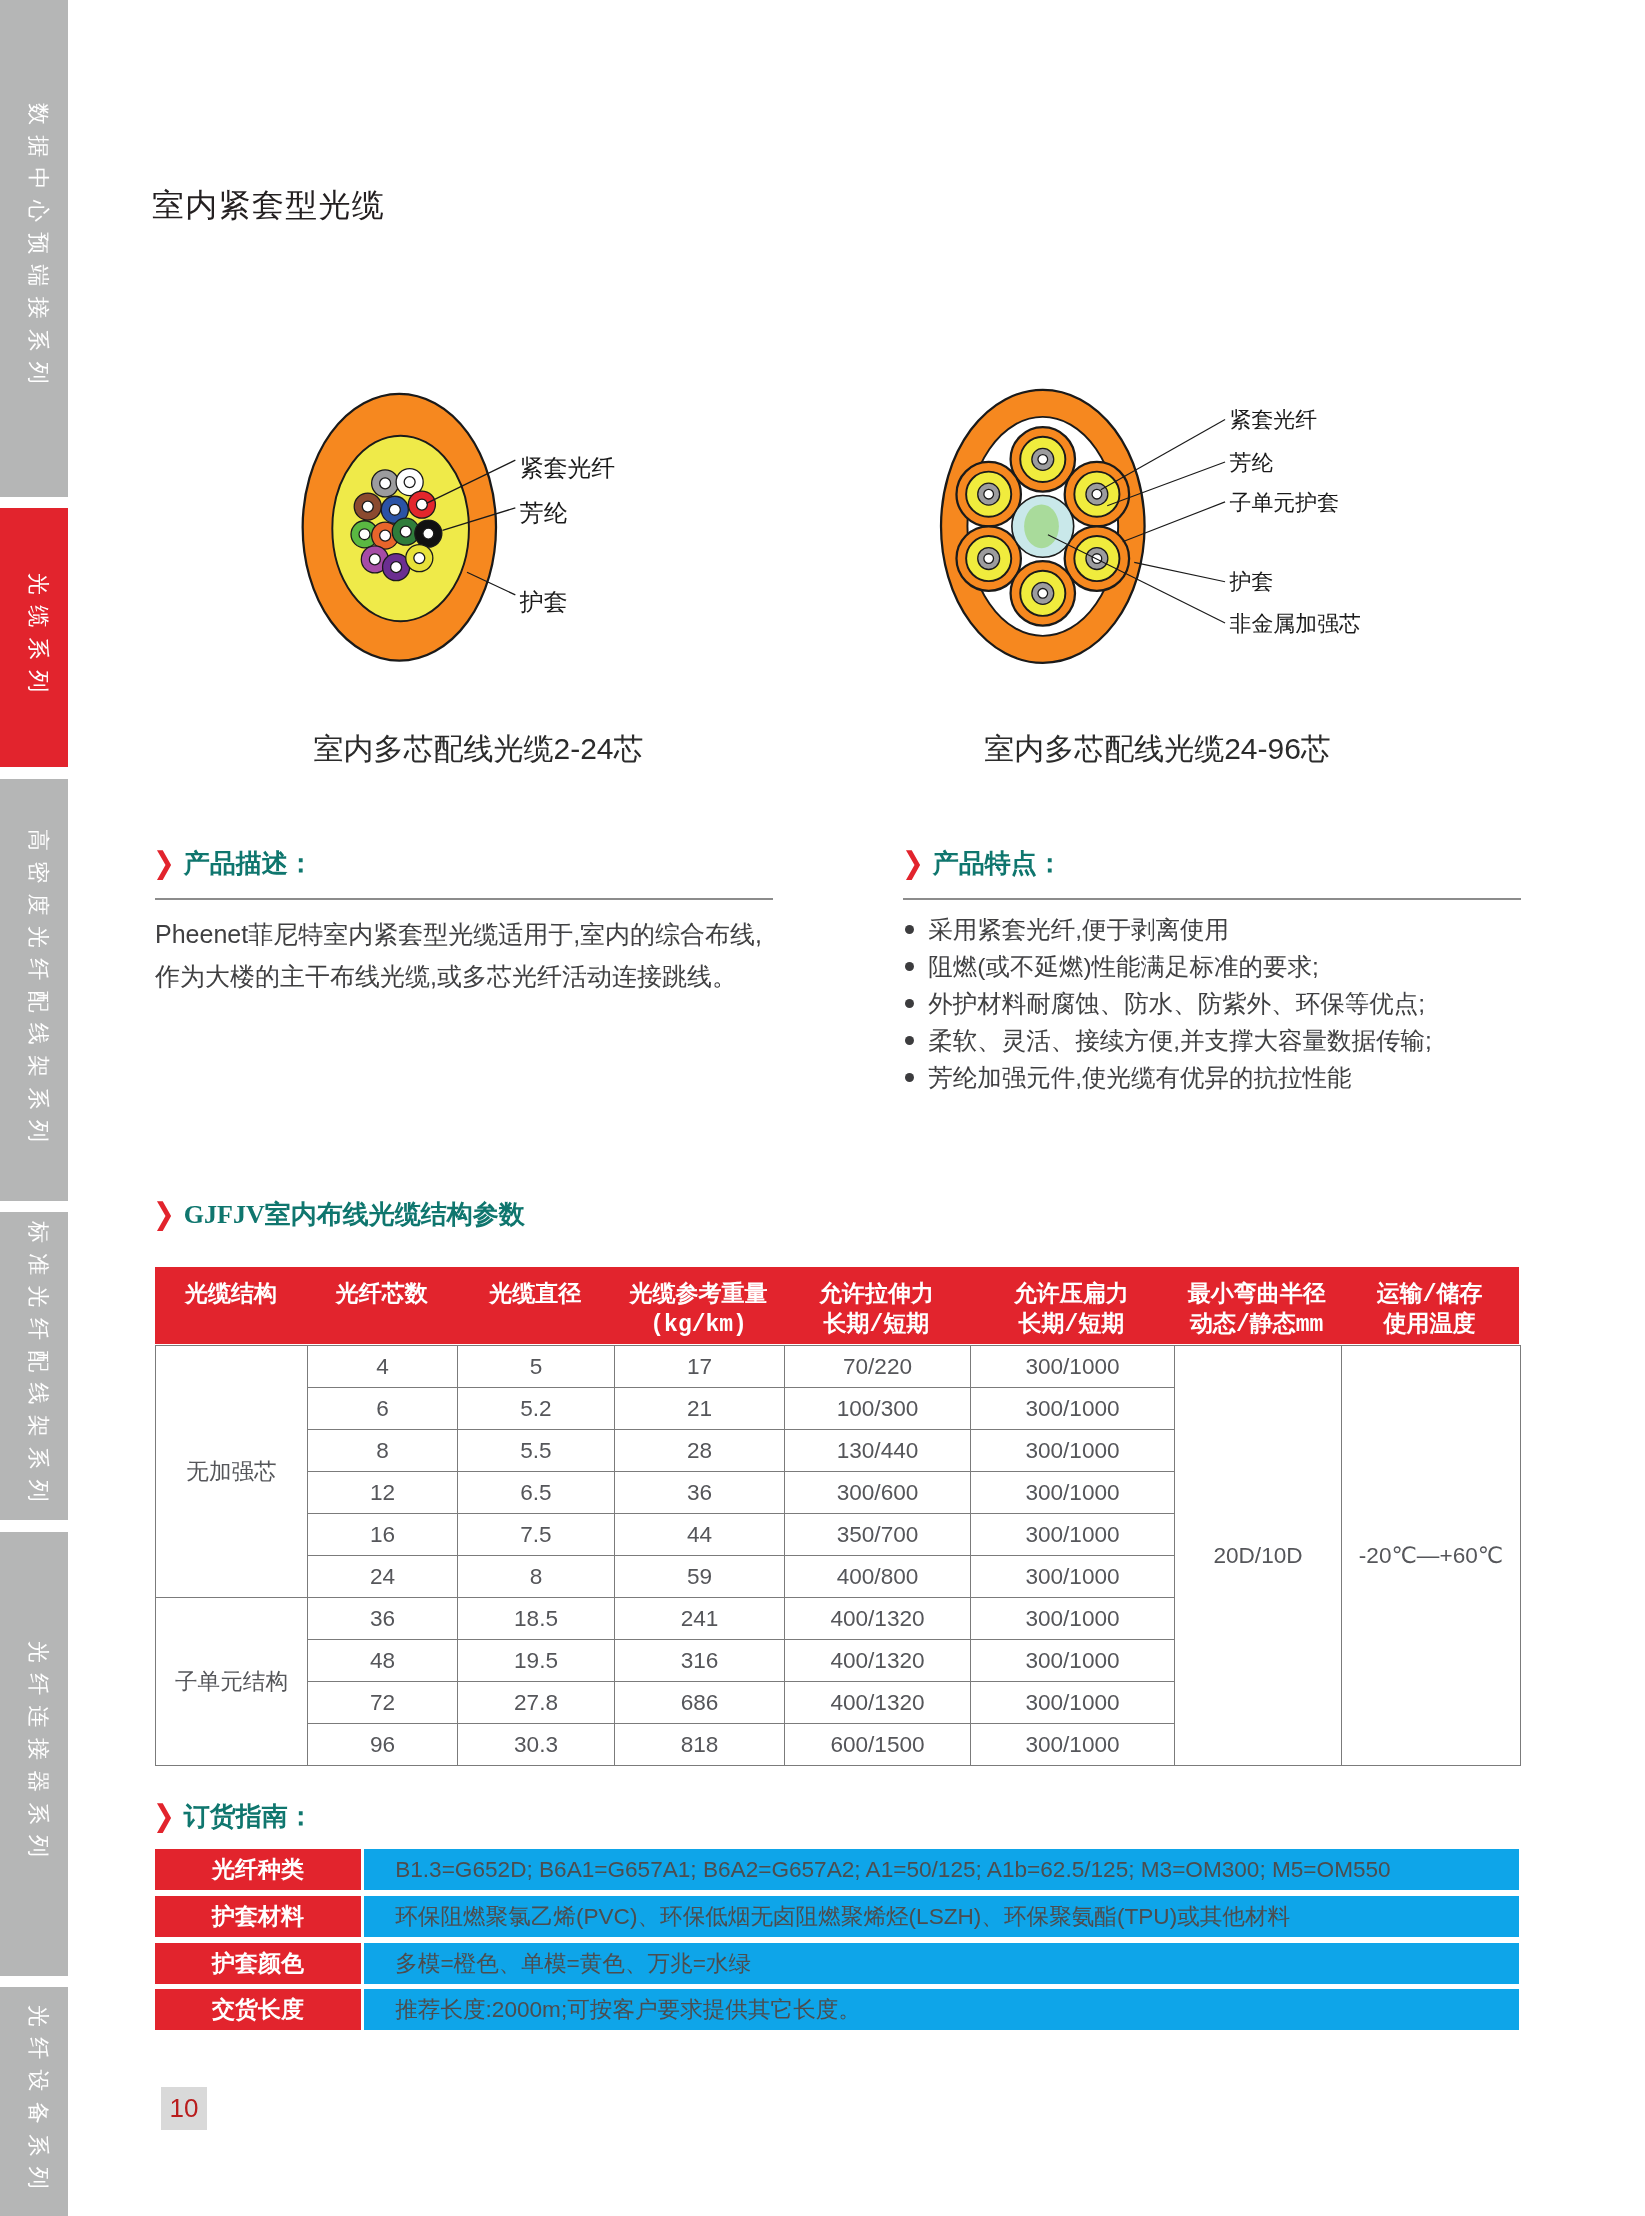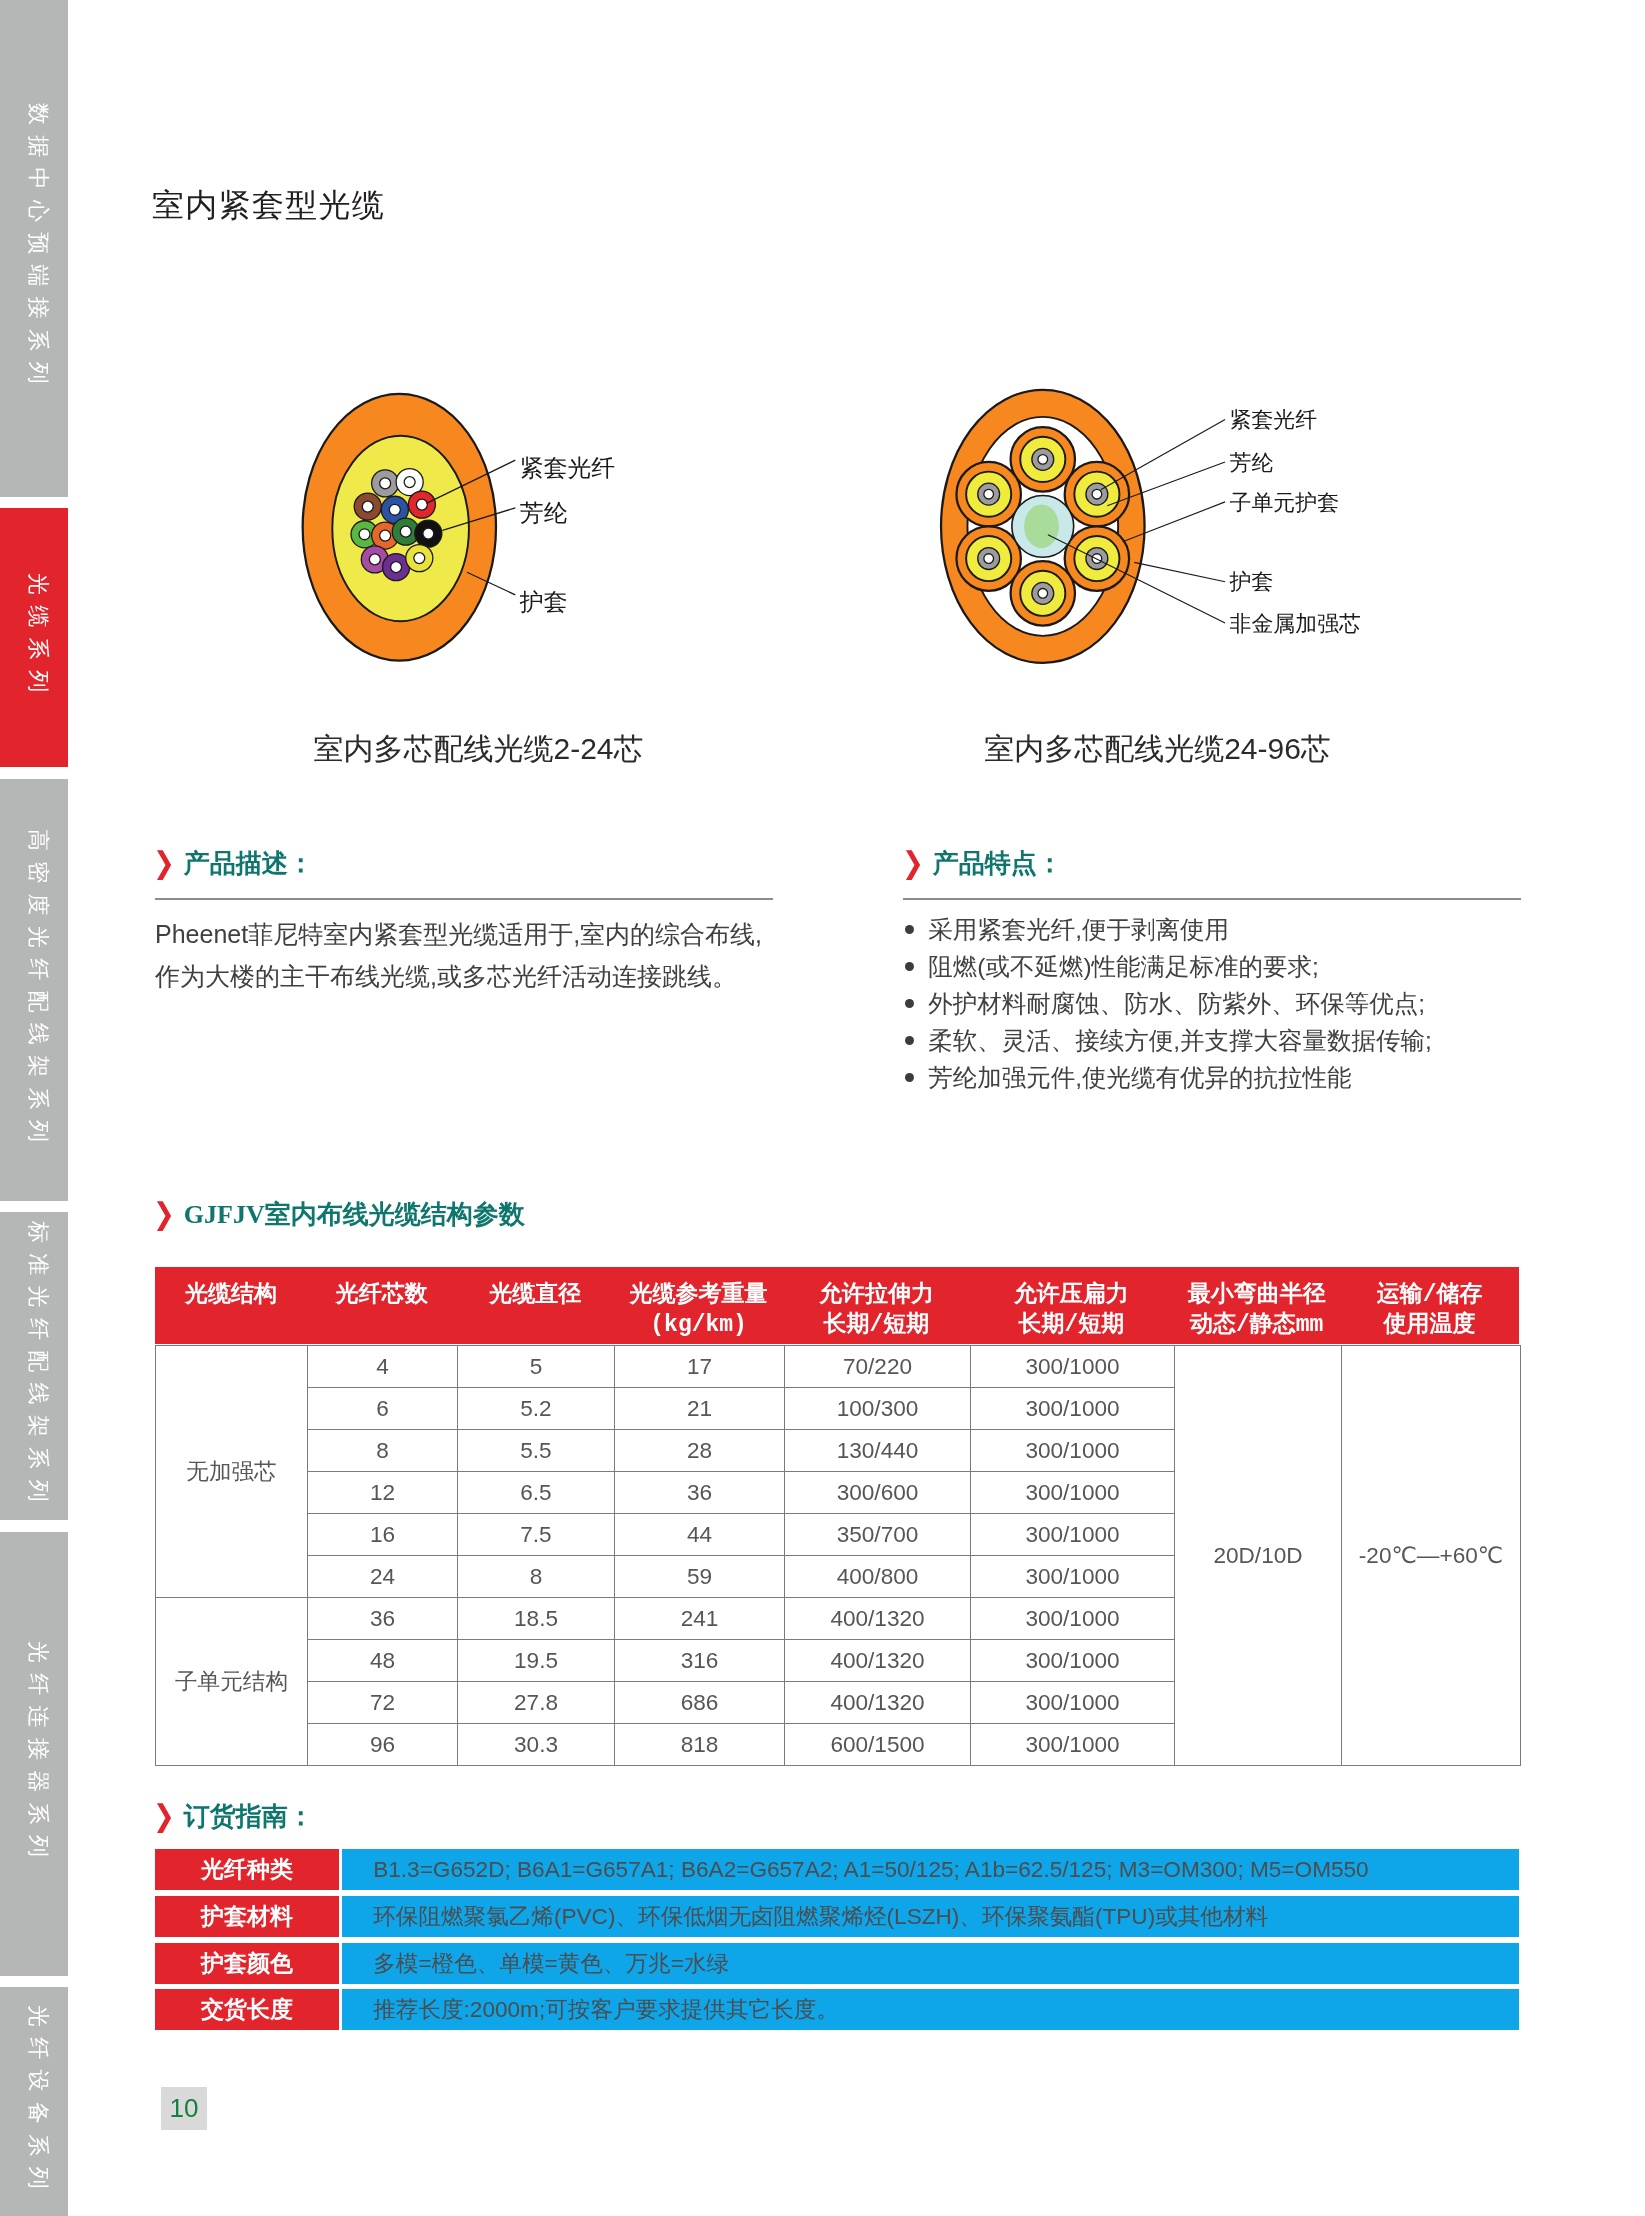--- a/index.html
+++ b/index.html
@@ -24,28 +24,28 @@
   #feature-list li{display:flex;align-items:flex-start;height:37px;font-size:24.5px;color:#404042;}
   #feature-list li .dot{width:9px;height:9px;border-radius:50%;background:#3c3c3e;margin:11.6px 14px 0 1.3px;flex:none;}
   
   .tbl-header{position:absolute;left:155px;top:1267px;width:1364px;height:77px;background:#e2242d;display:flex;}
   .tbl-header .th{color:#ffffff;font-size:23px;font-weight:bold;text-align:center;padding-top:13px;line-height:30px;box-sizing:border-box;font-family:Liberation Mono, monospace;}
   #ptable{position:absolute;left:155px;top:1345px;width:1364px;border-collapse:collapse;table-layout:fixed;}
   #ptable td{border:1.3px solid #7b7b7b;height:41px;text-align:center;font-size:22.6px;color:#55565a;padding:0;}
   
   #order-rows{position:absolute;left:155px;top:1849px;width:1364px;}
   .order-row{display:flex;height:41px;margin-bottom:5.8px;}
-  .order-row .olabel{width:184px;background:#e2242d;color:#ffffff;font-size:23px;font-weight:bold;
+  .order-row .olabel{width:206px;background:#e2242d;color:#ffffff;font-size:23px;font-weight:bold;
         display:flex;align-items:center;justify-content:center;flex:none;}
   .order-row .ospacer{width:3.2px;background:#ffffff;flex:none;}
   .order-row .ovalue{flex:1;background:#0ea5e9;display:flex;align-items:center;
         font-size:22.6px;color:#4c4d4f;padding-left:31px;}
   
   .pagenum{position:absolute;left:161px;top:2087px;width:46px;height:43px;background:#d9d9d9;
-        display:flex;align-items:center;justify-content:center;font-size:26px;color:#15803d;}
+        display:flex;align-items:center;justify-content:center;font-size:26px;color:#b91c1c;}
   svg text{font-family:"Liberation Sans","DejaVu Sans",sans-serif;}
 </style>
 </head>
 <body>
 
 <div id="page">
 
   <div class="side-seg seg-gray" style="top:0;height:497px;">
     <span>数据中心预端接系列</span>
   </div>

